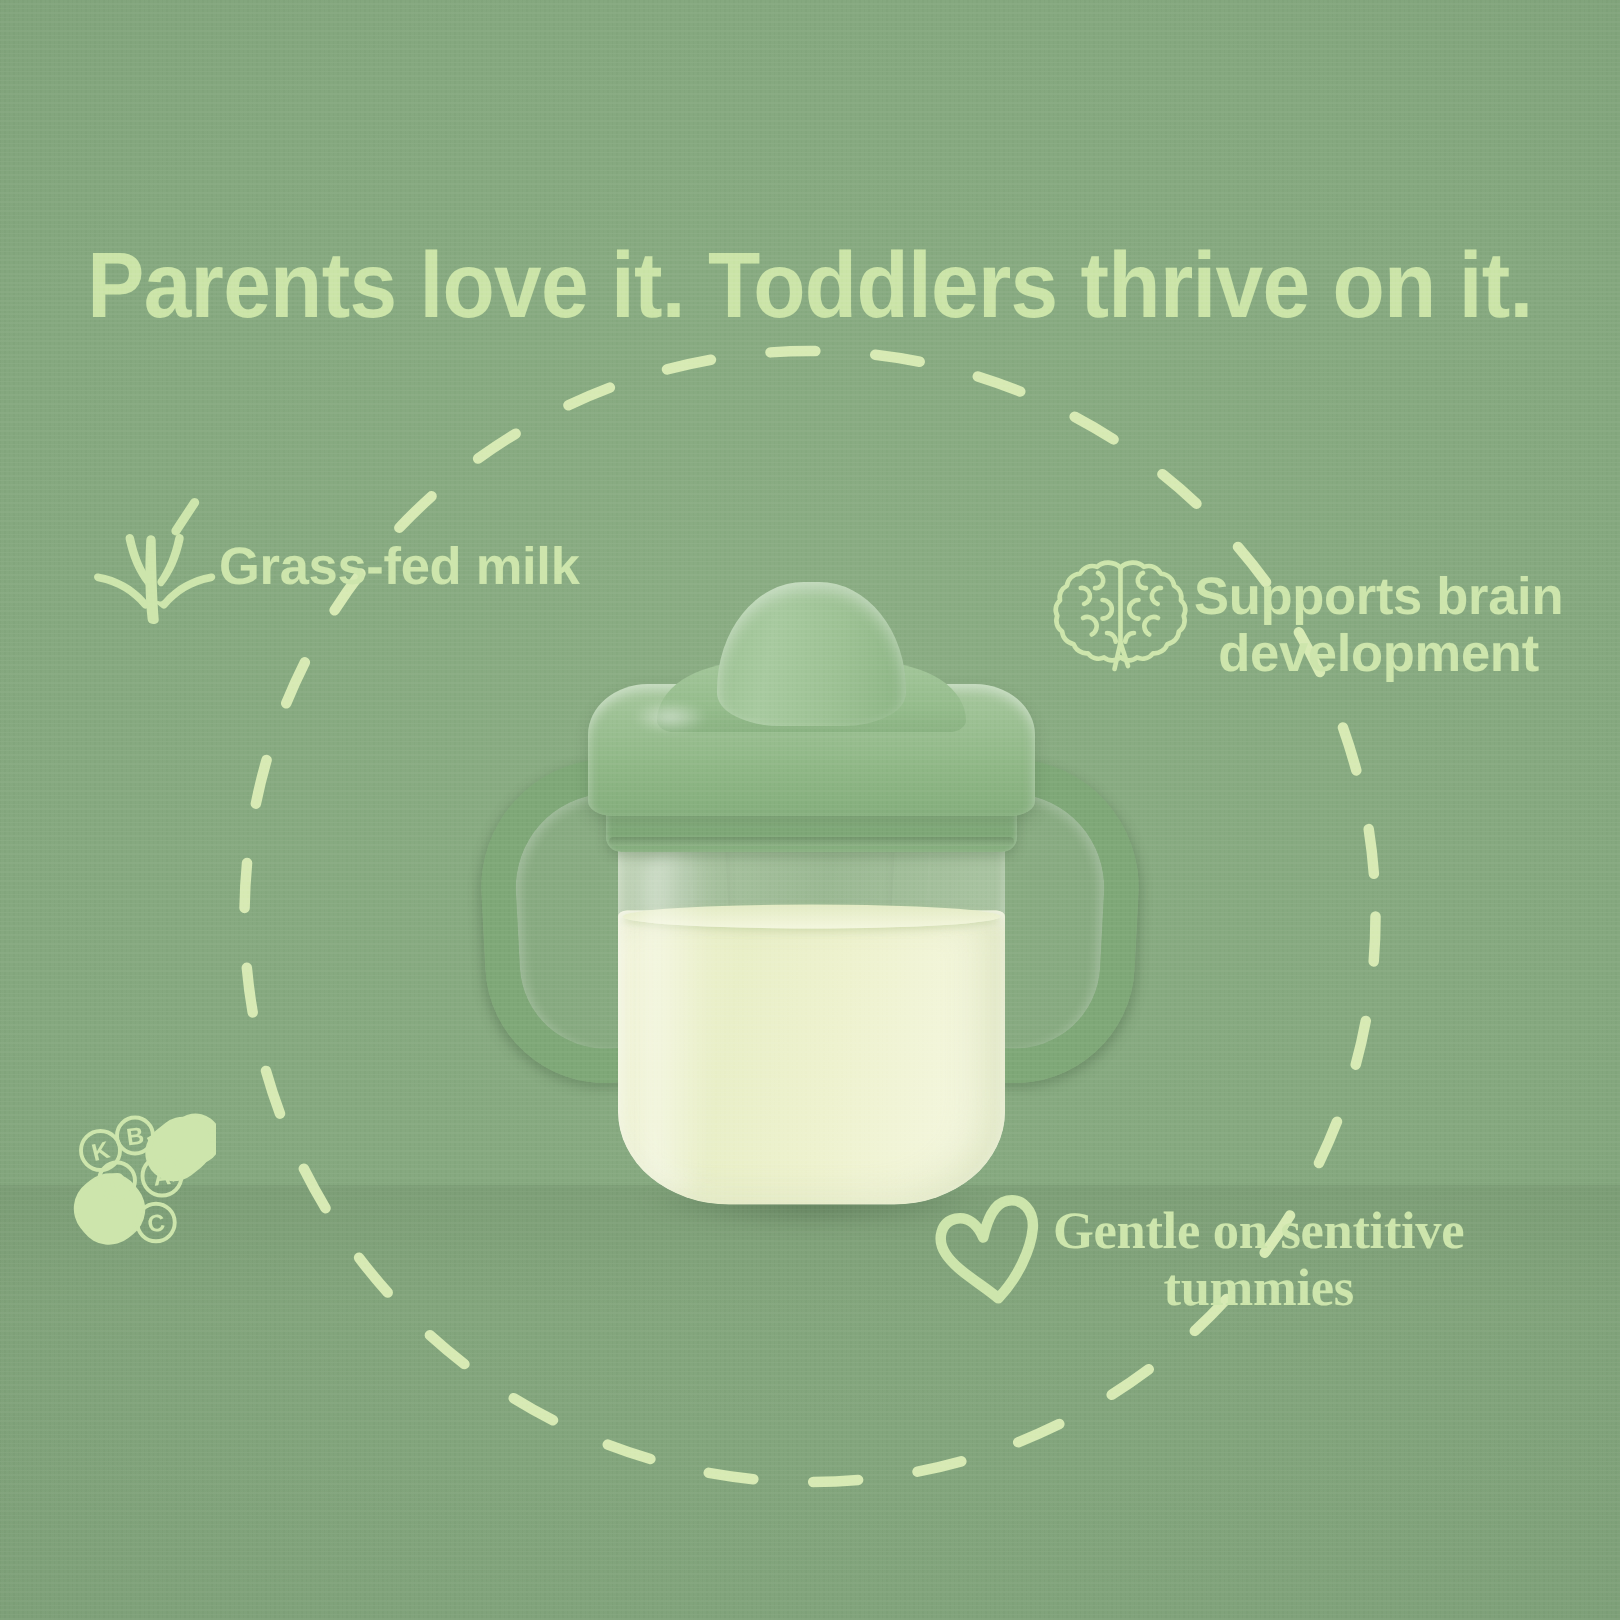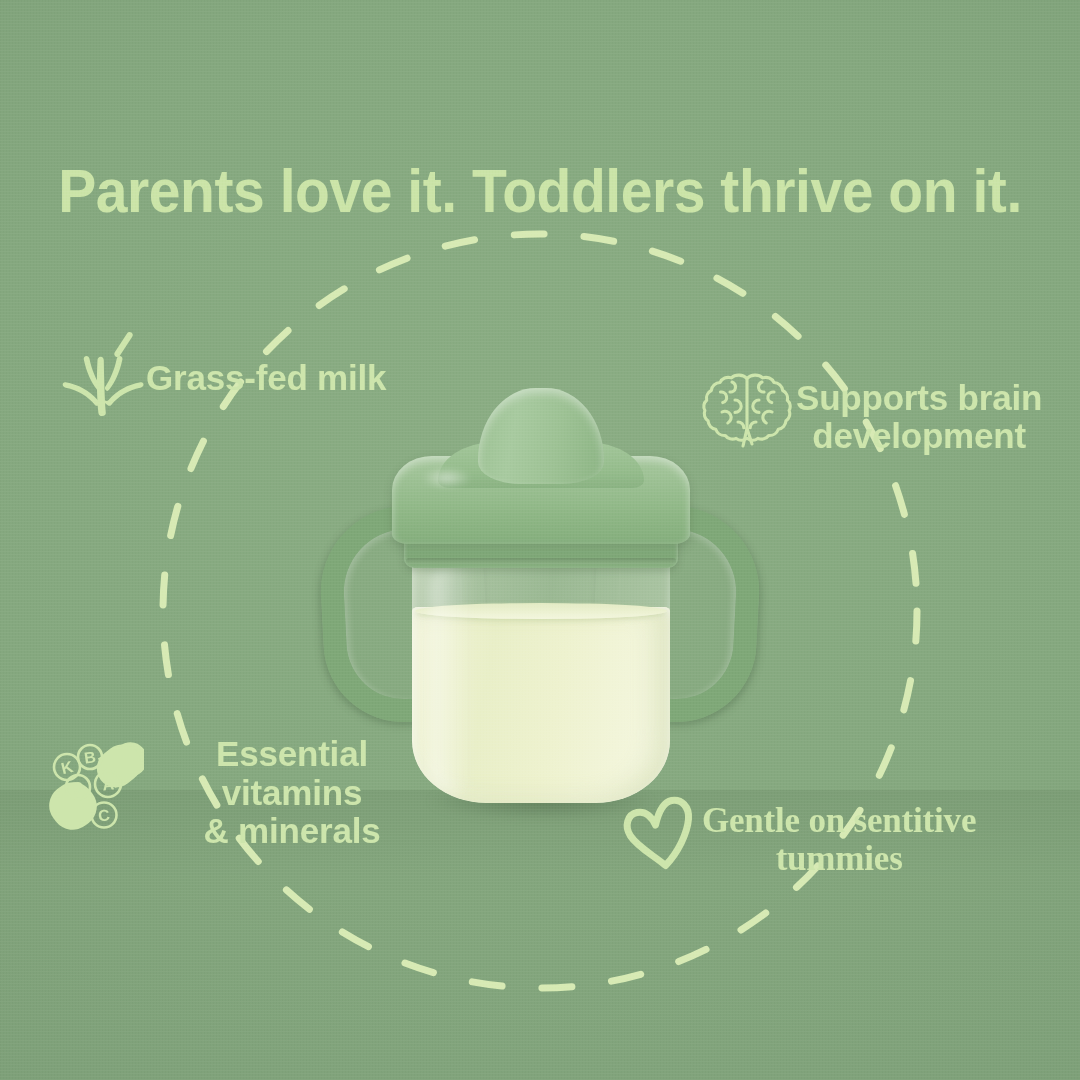--- a/index.html
+++ b/index.html
@@ -344,22 +344,20 @@
         </g>
         <g fill="#cde5ac" font-family="'Liberation Sans', sans-serif" font-size="16" font-weight="700" text-anchor="middle">
           <text x="27" y="38" transform="rotate(-14 27 32)">K</text>
           <text x="50" y="28" transform="rotate(-8 50 22)">B</text>
           <text x="38" y="58" transform="rotate(-12 38 52)">D</text>
           <text x="68" y="55" transform="rotate(-6 68 49)">A</text>
           <text x="64" y="86" transform="rotate(-8 64 80)">C</text>
         </g>
       </svg>
     </span>
-    <span class="benefit-label">Essential vitamins
-&amp; minerals</span>
   </div>
 
   <div class="benefit" id="benefit-tummies">
     <span class="benefit-icon">
       <svg width="82" height="76" viewBox="0 0 82 76" fill="none" aria-hidden="true">
         <path d="M45.5 70.5C36 62 18 52.5 10.5 41 4 31 7.5 19.5 17 17.5c8.5-1.8 14.8 4.2 18.5 12.5C38 19 42 7.5 51.5 5.5c10-2 18 6.5 17 18.5-1.2 14-10 33-23 46.5z" stroke="#cde5ac" stroke-width="7" stroke-linecap="round" stroke-linejoin="round" fill="none"></path>
       </svg>
     </span>
     <span class="benefit-label">Gentle on sentitive
 tummies</span>

